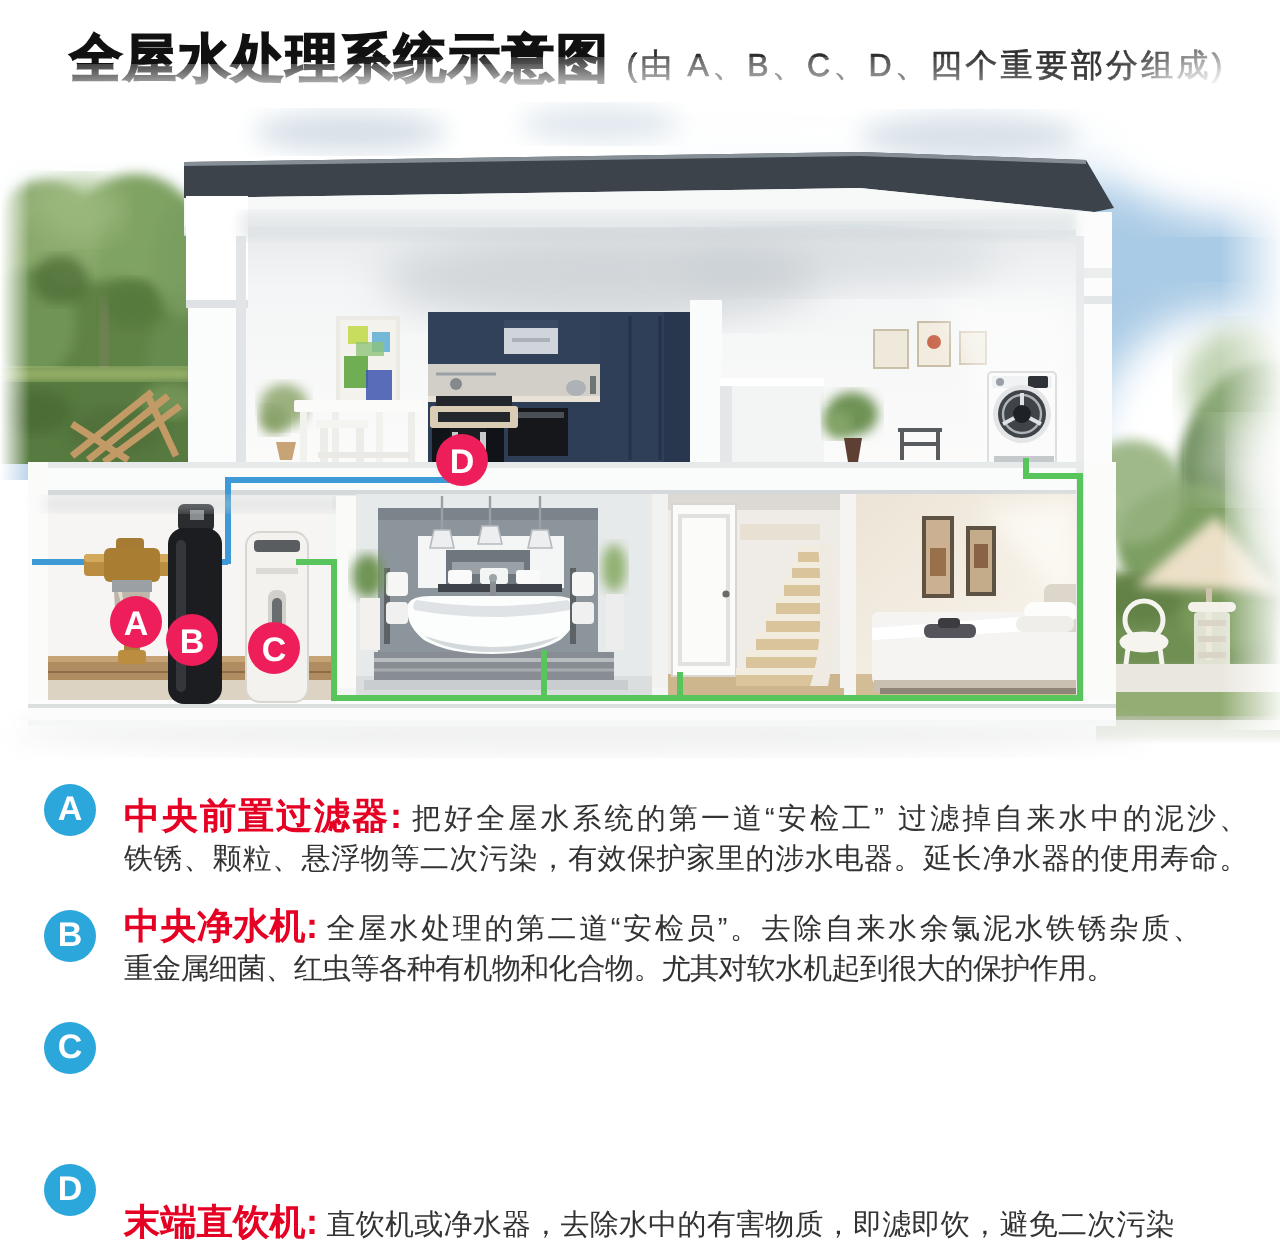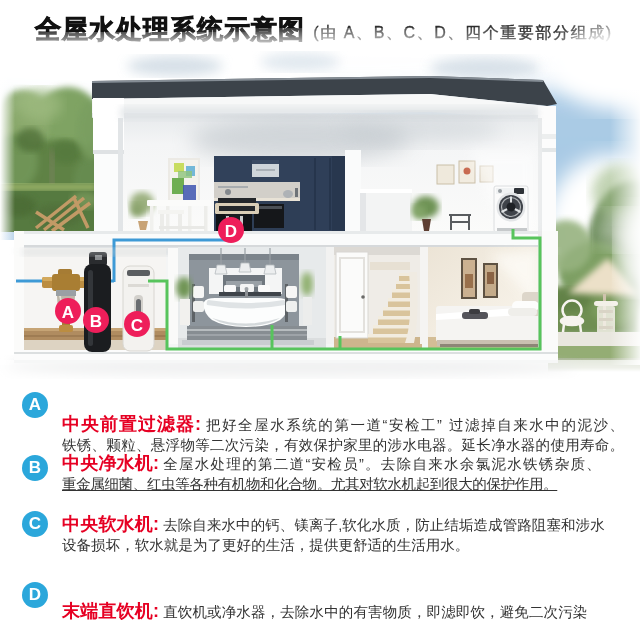--- a/index.html
+++ b/index.html
@@ -494,27 +494,26 @@
 <text x="137" y="330.5" font-size="17" font-weight="bold" fill="#fff" text-anchor="middle" font-family="Liberation Sans,sans-serif">C</text>
 </g>
 
 <rect x="0" y="55" width="15" height="310" fill="url(#fadeL)"></rect>
 <rect x="610" y="55" width="30" height="310" fill="url(#fadeR)"></rect>
 <rect x="0" y="360" width="640" height="22" fill="#ffffff" opacity="0.65"></rect>
 </svg>
 
 <div class="badge" style="top:392px;">A</div>
 
-<div class="txt" style="top:414px;"><span class="hd" style="letter-spacing:1px;">中央前置过滤器:</span><span style="letter-spacing:1.55px;">把好全屋水系统的第一道“安检工” 过滤掉自来水中的泥沙、</span><br>铁锈、颗粒、悬浮物等二次污染，有效保护家里的涉水电器。延长净水器的使用寿命。</div>
+<div class="txt" style="top:398px;"><span class="hd" style="letter-spacing:1px;">中央前置过滤器:</span><span style="letter-spacing:1.55px;">把好全屋水系统的第一道“安检工” 过滤掉自来水中的泥沙、</span><br>铁锈、颗粒、悬浮物等二次污染，有效保护家里的涉水电器。延长净水器的使用寿命。</div>
 
 <div class="badge" style="top:455px;">B</div>
 
-<div class="txt" style="top:453px;"><span class="hd">中央净水机:</span><span style="letter-spacing:1.3px;">全屋水处理的第二道“安检员”。去除自来水余氯泥水铁锈杂质、</span><br><span style="letter-spacing:-0.35px;text-decoration:underline;">重金属细菌、红虫等各种有机物和化合物。尤其对软水机起到很大的保护作用。</span></div>
+<div class="txt" style="top:453px;"><span class="hd">中央净水机:</span><span style="letter-spacing:1.3px;">全屋水处理的第二道“安检员”。去除自来水余氯泥水铁锈杂质、</span><br><span style="letter-spacing:-0.35px;">重金属细菌、红虫等各种有机物和化合物。尤其对软水机起到很大的保护作用。</span></div>
 
 <div class="badge" style="top:511px;">C</div>
 
-<div class="txt" style="top:514px;"><span class="hd">中央软水机:</span><span style="letter-spacing:0.08px;">去除自来水中的钙、镁离子,软化水质，防止结垢造成管路阻塞和涉水</span><br><span style="letter-spacing:0.05px;">设备损坏，软水就是为了更好的生活，提供更舒适的生活用水。</span></div>
 
 <div class="badge" style="top:582px;">D</div>
 
 <div class="txt" style="top:601px;"><span class="hd">末端直饮机:</span><span style="letter-spacing:0.13px;">直饮机或净水器，去除水中的有害物质，即滤即饮，避免二次污染</span></div>
 
 </div>
 
 </body></html>

